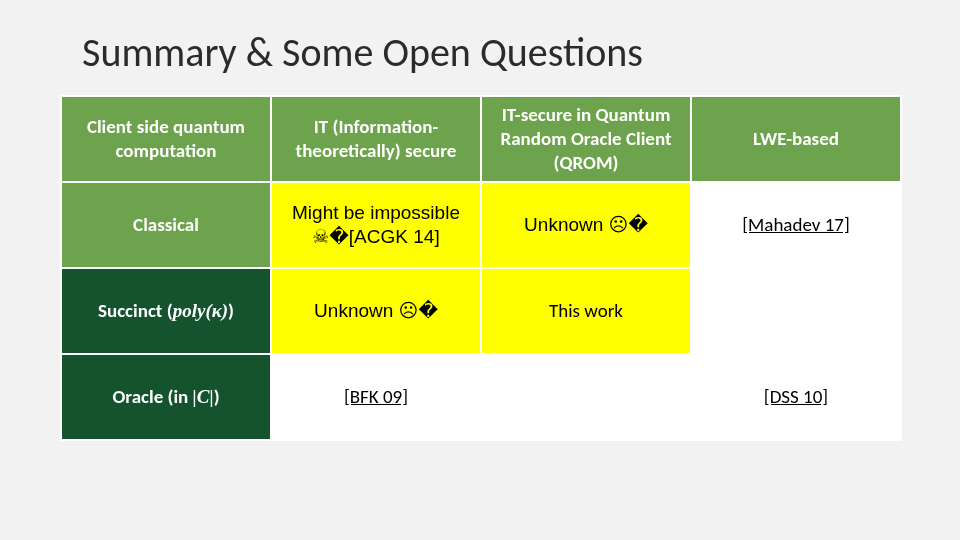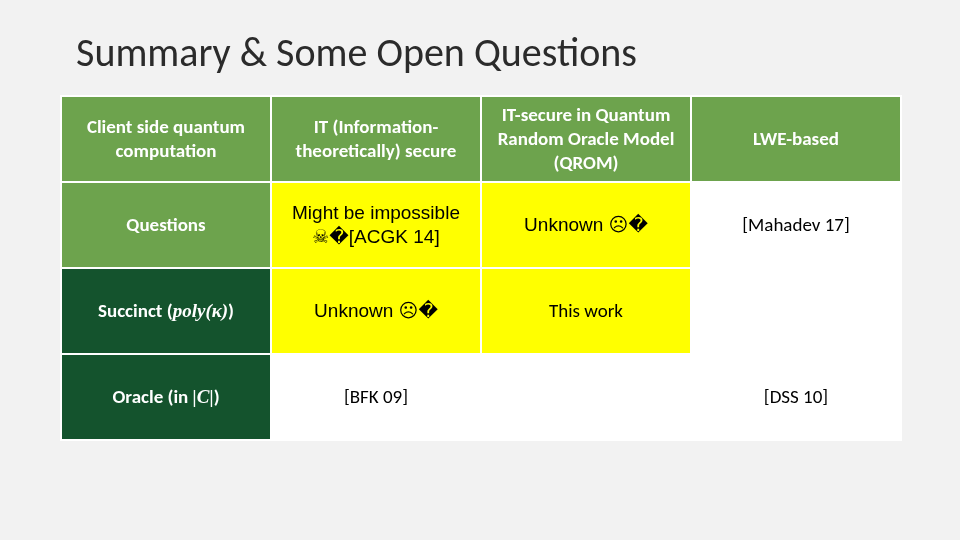--- a/index.html
+++ b/index.html
@@ -14,21 +14,21 @@
   }
   .slide {
     width: 960px;
     height: 540px;
     box-sizing: border-box;
     padding: 28px 60px 40px 60px;
   }
   .title {
     font-size: 40px;
     font-weight: 400;
-    margin: 0 0 18px 16px;
+    margin: 0 0 18px 22px;
     color: #2b2b2b;
   }
   table.grid {
     border-collapse: collapse;
     width: 840px;
     table-layout: fixed;
   }
   table.grid td {
     border: 2px solid #fff;
     padding: 6px 8px;
@@ -59,20 +59,21 @@
     font-family: "Cambria Math", "Times New Roman", serif;
   }
   .yellow {
     background: #ffff00;
     color: #000;
     font-weight: 500;
   }
   .plain {
     background: #fff;
     color: #000;
+    text-decoration: underline;
   }
   .glyph {
     font-family: "Segoe UI Symbol", "Arial Unicode MS", sans-serif;
   }
   col.c1 { width: 210px; }
   col.c2 { width: 210px; }
   col.c3 { width: 210px; }
   col.c4 { width: 210px; }
 </style>
 </head>
@@ -86,26 +87,26 @@
       <col class="c1">
         <col class="c2">
         <col class="c3">
         <col class="c4">
     </colgroup>
 
     <tbody>
         <tr>
       <td class="hdr">Client side quantum computation</td>
       <td class="hdr">IT (Information-theoretically) secure</td>
-      <td class="hdr">IT-secure in Quantum Random Oracle Model (QROM)</td>
+      <td class="hdr">IT-secure in Quantum Random Oracle Client (QROM)</td>
       <td class="hdr">LWE-based</td>
     </tr>
 
     <tr>
-      <td class="rowhdr">Questions</td>
+      <td class="rowhdr">Classical</td>
       <td class="yellow"><span class="glyph">Might be impossible ☠�[ACGK 14]</span></td>
       <td class="yellow"><span class="glyph">Unknown ☹�</span></td>
       <td class="plain">[Mahadev 17]</td>
     </tr>
 
     <tr>
       <td class="rowhdr-dark">
         <span>Succinct (</span><span class="math">poly(κ)</span><span>)</span>
       </td>
       <td class="yellow"><span class="glyph">Unknown ☹�</span></td>

